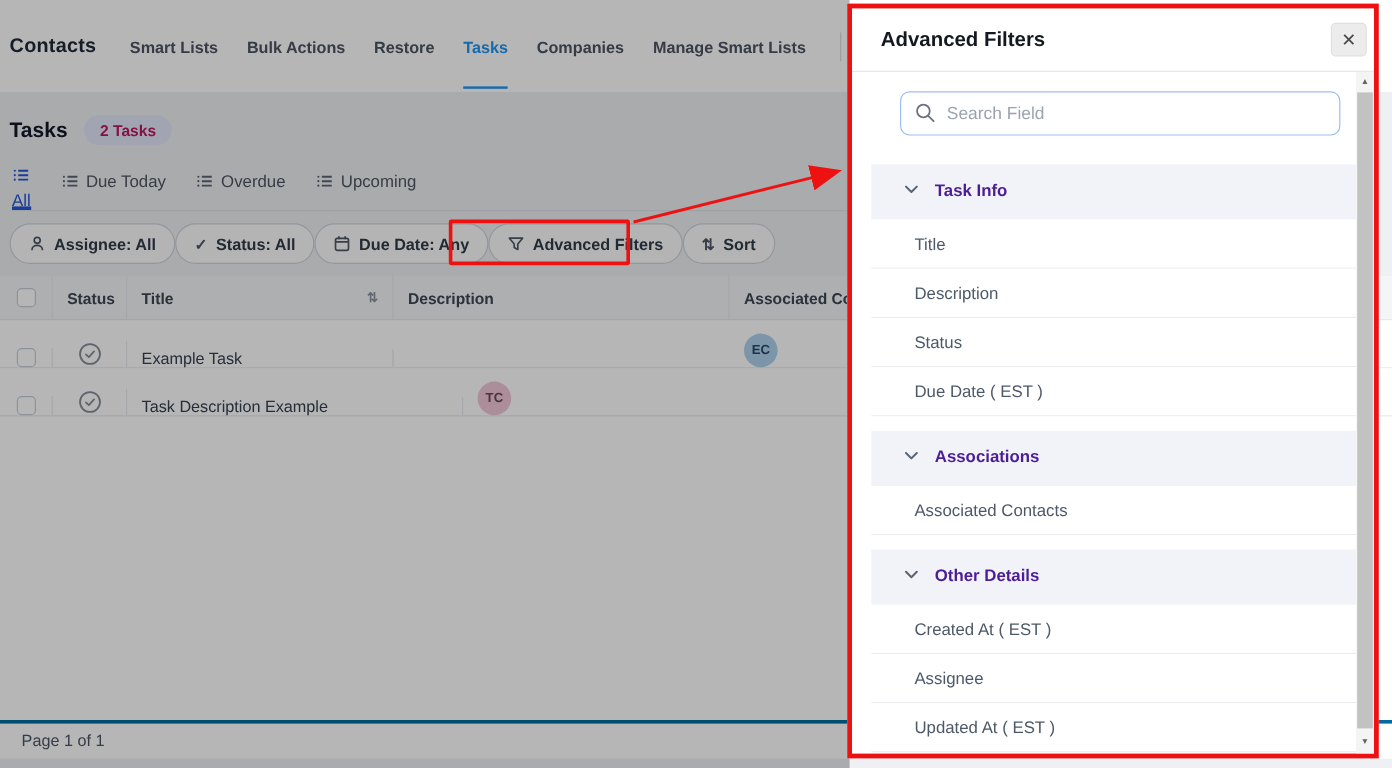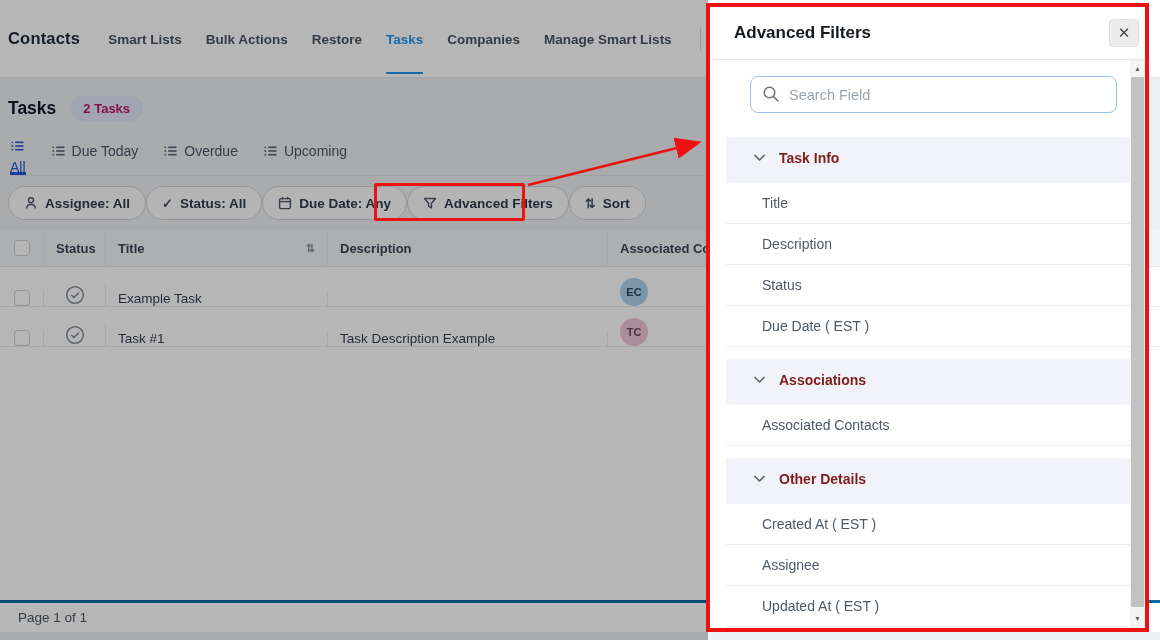--- a/index.html
+++ b/index.html
@@ -93,21 +93,21 @@
   .scroll-arrow.down { bottom:2px; }
   .scroll-thumb { position:absolute; top:17px; left:1px; width:13px; height:calc(100% - 38px);
     background:#c2c2c2; }
   .search-wrap { margin:16px 13px 24px 24px; position:relative; }
   .search-input { width:100%; height:37px; border:1.5px solid #9dbef0; border-radius:8px;
     padding:0 10px 0 38px; font-size:14.5px; color:#374151; outline:none; background:#fff;
     font-family:"Liberation Sans", sans-serif; }
   .search-input::placeholder { color:#9aa3af; }
   .search-ico { position:absolute; left:12px; top:9px; color:#6b7280; }
   .sec-head { display:flex; align-items:center; gap:14px; background:#f1f3f8;
-    padding:0 0 5px 28px; height:46px; font-size:14px; font-weight:700; color:#7f1d1d; cursor:pointer; }
+    padding:0 0 5px 28px; height:46px; font-size:14px; font-weight:700; color:#4c1d95; cursor:pointer; }
   .sec-head .chev { color:#5a6472; display:flex; }
   .sec-item { height:41px; display:flex; align-items:center; padding-left:36px;
     font-size:14px; color:#4d5868; border-bottom:1px solid #ebedf1; background:#fff; cursor:pointer; }
   .sec-gap { height:12px; background:#fff; }
 
   
   .hl-box { position:absolute; left:374px; top:183px; width:151px; height:38px;
     border:3px solid #ee1111; border-radius:2px; z-index:70; pointer-events:none; }
   .arrow-svg { position:absolute; top:0; left:0; width:1160px; height:640px;
     z-index:70; pointer-events:none; }
@@ -266,21 +266,20 @@
         <span class="checkbox"></span>
       </div>
       <div class="cell c-status-body">
         <span>
             <svg width="22" height="22" viewBox="0 0 22 22" fill="none" stroke="#868e99" stroke-width="1.5">
               <circle cx="11" cy="11" r="8.3"></circle>
               <polyline points="7.6,11.3 10,13.6 14.4,8.9" stroke-linecap="round" stroke-linejoin="round"></polyline>
             </svg>
           </span>
       </div>
-      <div class="cell c-title">Task #1</div>
       <div class="cell c-desc">Task Description Example</div>
       <div class="cell c-assoc">
         <span class="avatar tc">TC</span>
       </div>
     </div>
 
     <div class="pagination">Page 1 of 1</div>
   </div>
 </div>
 

